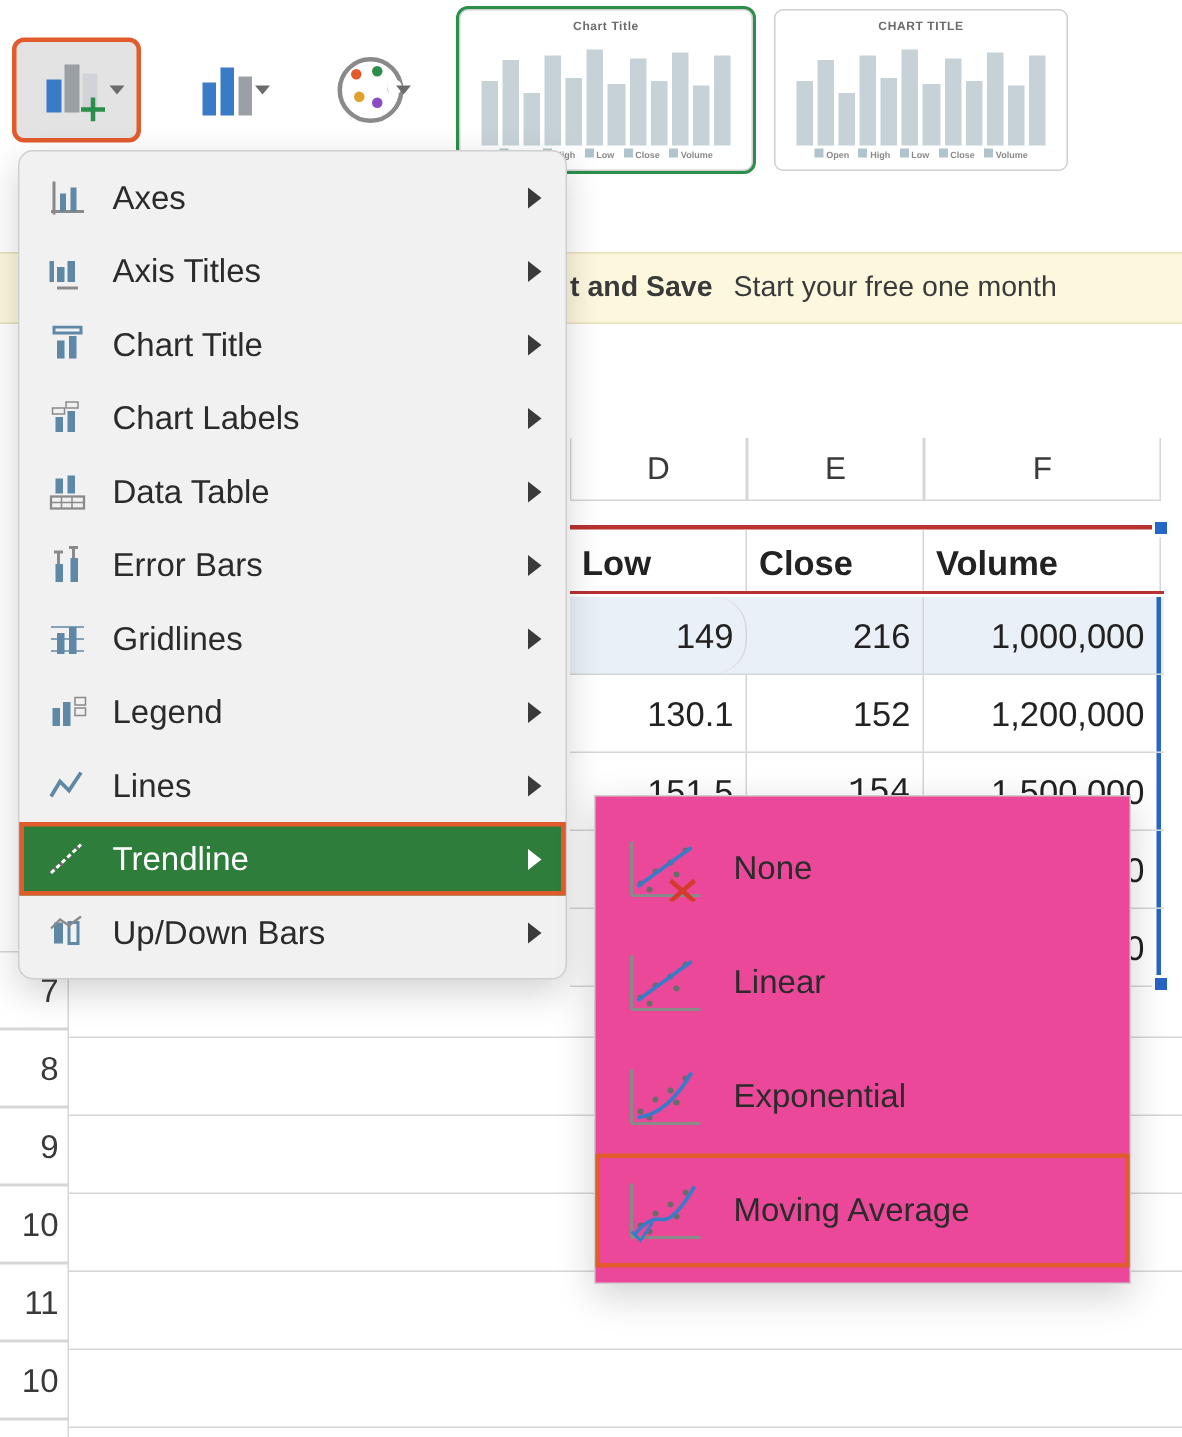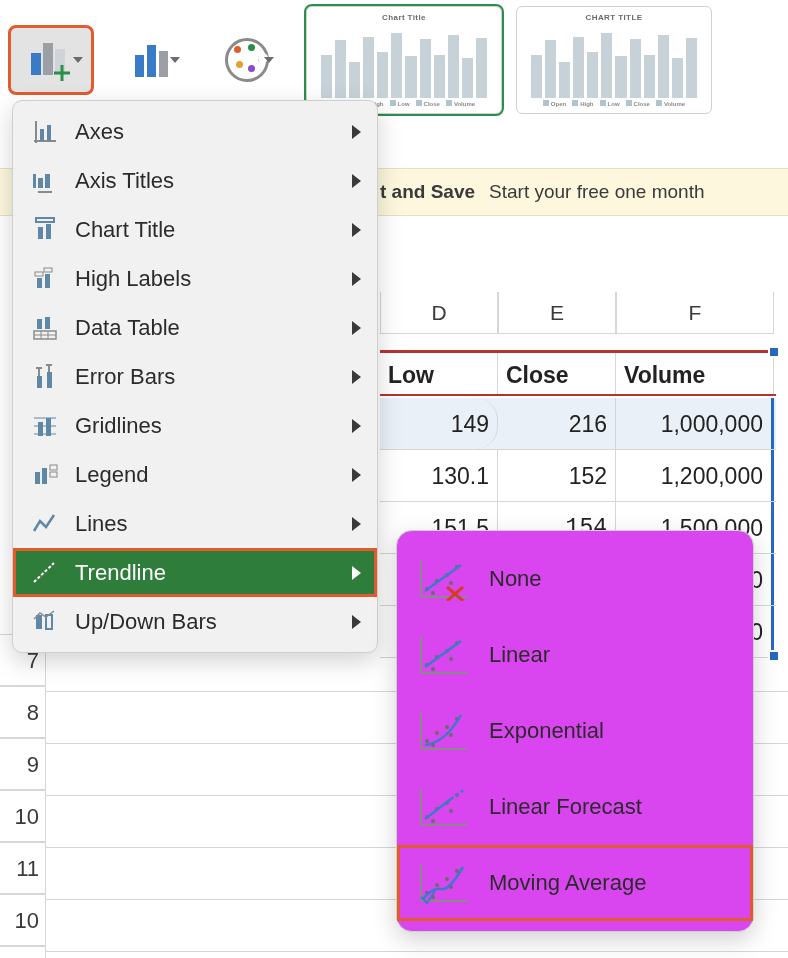--- a/index.html
+++ b/index.html
@@ -26,21 +26,21 @@
 
   
   .menu { position:absolute; left:12px; top:100px; width:366px; background:#f1f1f1; border:1px solid #cfcfcf; border-radius:10px; box-shadow: 0 8px 24px rgba(0,0,0,.18); padding:6px 0; z-index:10; }
   .menu-item { display:flex; align-items:center; height:49px; padding:0 18px; font-size:22px; color:#2b2b2b; position:relative; cursor:default; }
   .menu-item .mi-icon { width:28px; height:28px; margin-right:16px; display:flex; align-items:center; justify-content:center; }
   .menu-item .arrow { position:absolute; right:16px; width:0; height:0; border-top:7px solid transparent; border-bottom:7px solid transparent; border-left:9px solid #3a3a3a; }
   .menu-item.highlight { background:#2f7d3a; color:#fff; outline:3px solid #e25b2c; outline-offset:-3px; }
   .menu-item.highlight .arrow { border-left-color: #fff; }
 
   
-  .submenu { position:absolute; left:396px; top:530px; width:358px; background:#d946ef; border:1px solid #cfcfcf; border-radius:16px; box-shadow: 0 8px 24px rgba(0,0,0,.18); padding:10px 0; z-index:11; }
+  .submenu { position:absolute; left:396px; top:530px; width:358px; background:#ec4899; border:1px solid #cfcfcf; border-radius:0; box-shadow: 0 8px 24px rgba(0,0,0,.18); padding:10px 0; z-index:11; }
   .sub-item { display:flex; align-items:center; height:76px; padding:0 18px; font-size:22px; color:#2b2b2b; }
   .sub-item .si-icon { width:54px; height:44px; margin-right:20px; position:relative; }
   .sub-item.highlight { outline:3px solid #e25b2c; outline-offset:-3px; }
 
   
   .banner { position:absolute; top:168px; left:0; right:0; height:48px; background:#fcf7dd; border-top:1px solid #e7e0b8; border-bottom:1px solid #e7e0b8; display:flex; align-items:center; padding-left:380px; font-size:19px; color:#3a3a3a; }
   .banner b { font-weight:700; margin-right:14px; }
 
   
   .sheet { position:absolute; top:292px; left:0; right:0; bottom:0; }
@@ -187,21 +187,21 @@
     </div>
     <div class="menu-item">
       <span class="mi-icon">
         <svg width="26" height="26" viewBox="0 0 26 26">
           <rect x="5" y="12" width="5" height="10" fill="#5f88a6"></rect>
           <rect x="13" y="8" width="5" height="14" fill="#5f88a6"></rect>
           <rect x="3" y="6" width="8" height="4" fill="none" stroke="#8a8a8a"></rect>
           <rect x="12" y="2" width="8" height="4" fill="none" stroke="#8a8a8a"></rect>
         </svg>
       </span>
-      <span>High Labels</span>
+      <span>Chart Labels</span>
       <span class="arrow"></span>
     </div>
     <div class="menu-item">
       <span class="mi-icon">
         <svg width="26" height="26" viewBox="0 0 26 26">
           <rect x="5" y="4" width="5" height="10" fill="#5f88a6"></rect>
           <rect x="13" y="2" width="5" height="12" fill="#5f88a6"></rect>
           <rect x="2" y="16" width="22" height="8" fill="none" stroke="#8a8a8a" stroke-width="1.5"></rect>
           <line x1="2" y1="20" x2="24" y2="20" stroke="#8a8a8a"></line>
           <line x1="9" y1="16" x2="9" y2="24" stroke="#8a8a8a"></line>
@@ -331,37 +331,20 @@
             <circle cx="22" cy="24" r="2" fill="#6b6b6b"></circle>
             <circle cx="32" cy="18" r="2" fill="#6b6b6b"></circle>
             <circle cx="42" cy="10" r="2" fill="#6b6b6b"></circle>
             <circle cx="18" cy="36" r="2" fill="#6b6b6b"></circle>
             <circle cx="36" cy="26" r="2" fill="#6b6b6b"></circle>
           </g>
           <path d="M10 36 Q 30 34 46 6" fill="none" stroke="#3a7bc8" stroke-width="2.5"></path>
         </svg></span>
       <span>Exponential</span>
     </div>
-    <div class="sub-item">
-      <span class="si-icon"><svg width="54" height="44" viewBox="0 0 54 44">
-          <line x1="6" y1="4" x2="6" y2="40" stroke="#8a8a8a" stroke-width="2"></line>
-          <line x1="6" y1="40" x2="52" y2="40" stroke="#8a8a8a" stroke-width="2"></line>
-          <g>
-            <circle cx="12" cy="32" r="2" fill="#6b6b6b"></circle>
-            <circle cx="22" cy="24" r="2" fill="#6b6b6b"></circle>
-            <circle cx="32" cy="18" r="2" fill="#6b6b6b"></circle>
-            <circle cx="42" cy="10" r="2" fill="#6b6b6b"></circle>
-            <circle cx="18" cy="36" r="2" fill="#6b6b6b"></circle>
-            <circle cx="36" cy="26" r="2" fill="#6b6b6b"></circle>
-          </g>
-          <line x1="10" y1="34" x2="36" y2="14" stroke="#3a7bc8" stroke-width="2.5"></line>
-          <line x1="36" y1="14" x2="50" y2="4" stroke="#3a7bc8" stroke-width="2.5" stroke-dasharray="3 3"></line>
-        </svg></span>
-      <span>Linear Forecast</span>
-    </div>
     <div class="sub-item highlight">
       <span class="si-icon"><svg width="54" height="44" viewBox="0 0 54 44">
           <line x1="6" y1="4" x2="6" y2="40" stroke="#8a8a8a" stroke-width="2"></line>
           <line x1="6" y1="40" x2="52" y2="40" stroke="#8a8a8a" stroke-width="2"></line>
           <g>
             <circle cx="12" cy="32" r="2" fill="#6b6b6b"></circle>
             <circle cx="22" cy="24" r="2" fill="#6b6b6b"></circle>
             <circle cx="32" cy="18" r="2" fill="#6b6b6b"></circle>
             <circle cx="42" cy="10" r="2" fill="#6b6b6b"></circle>
             <circle cx="18" cy="36" r="2" fill="#6b6b6b"></circle>

